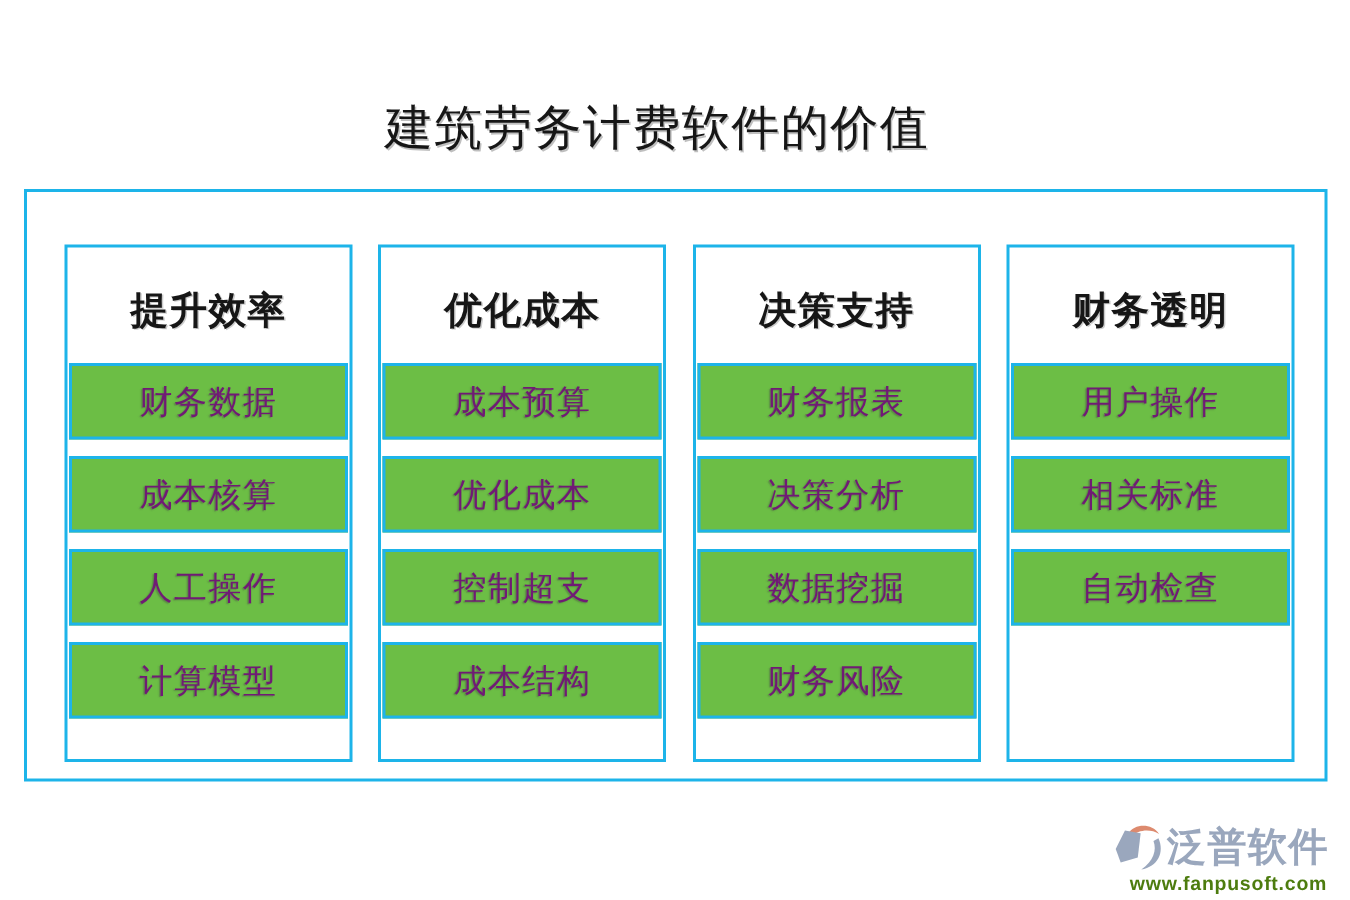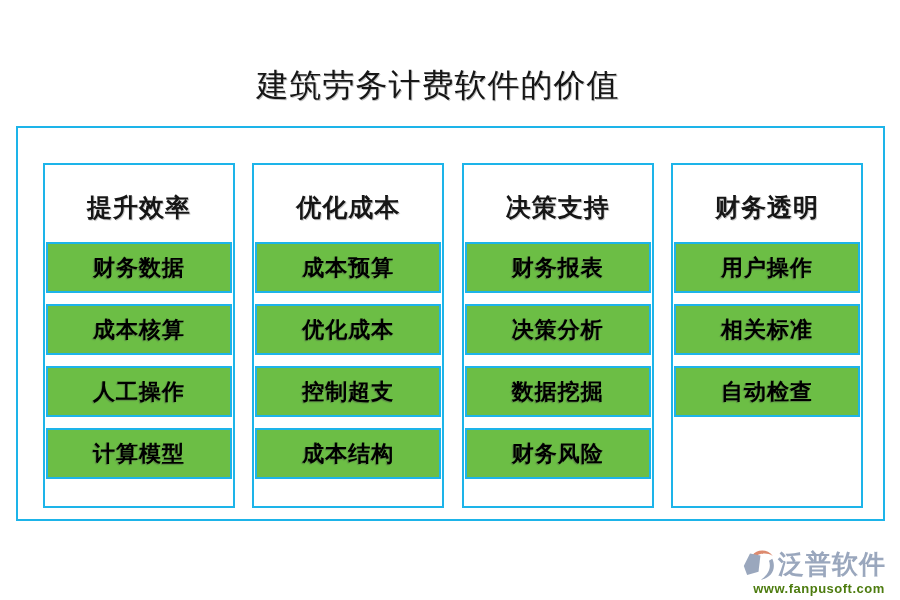--- a/index.html
+++ b/index.html
@@ -63,23 +63,23 @@
     text-shadow: 1px 1px 0 rgba(0,0,0,0.2);
     white-space: nowrap;
   }
   .btn {
     box-sizing: border-box;
     width: 186px;
     height: 51px;
     margin-bottom: 11px;
     background: #6cbe45;
     border: 2px solid #1db4e9;
-    color: #000000;
+    color: #701a75;
     font-size: 22px;
-    font-weight: bold;
+    font-weight: normal;
     letter-spacing: 1px;
     display: flex;
     align-items: center;
     justify-content: center;
     text-shadow: -1px 1px 1px rgba(70,70,70,0.45);
     cursor: pointer;
     white-space: nowrap;
   }
   .btn:last-child { margin-bottom: 0; }
   .logo {

